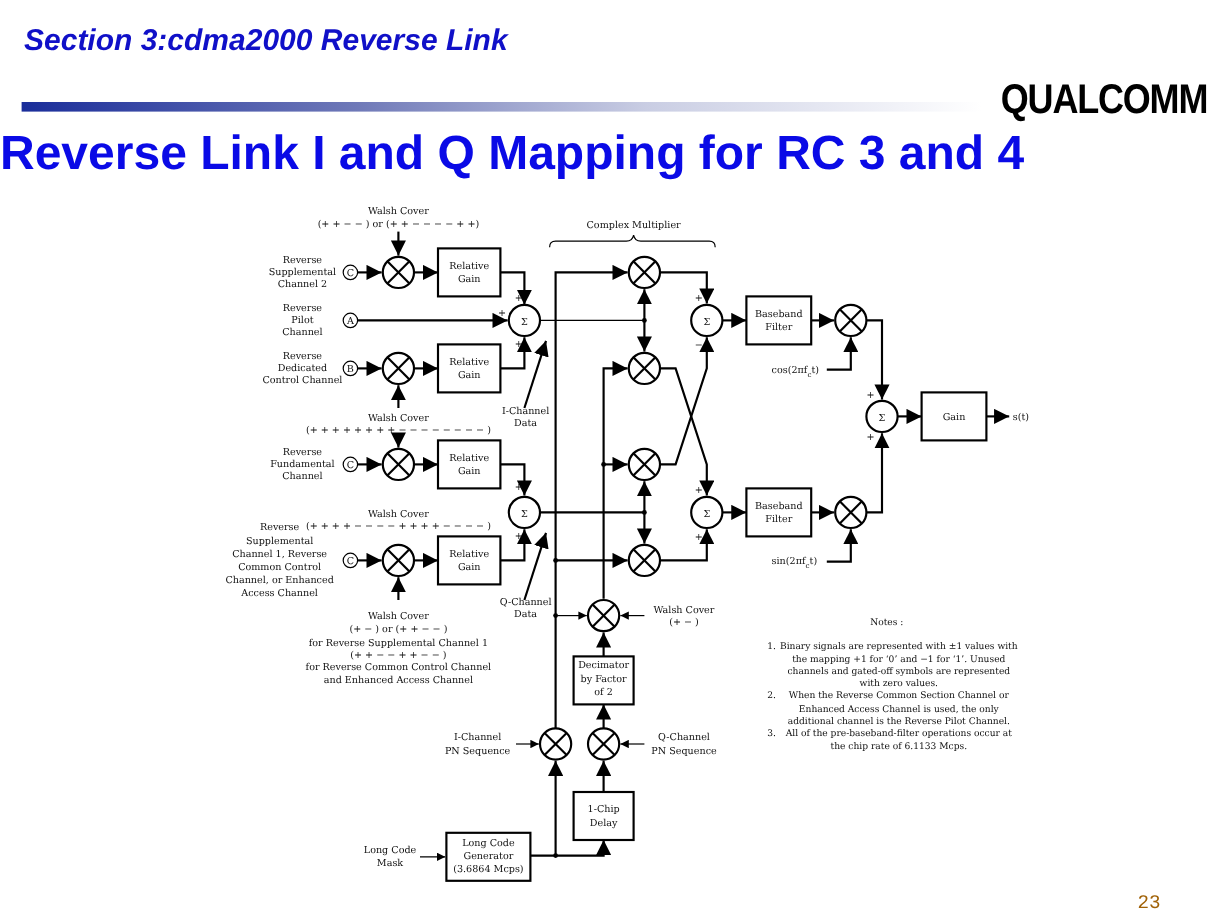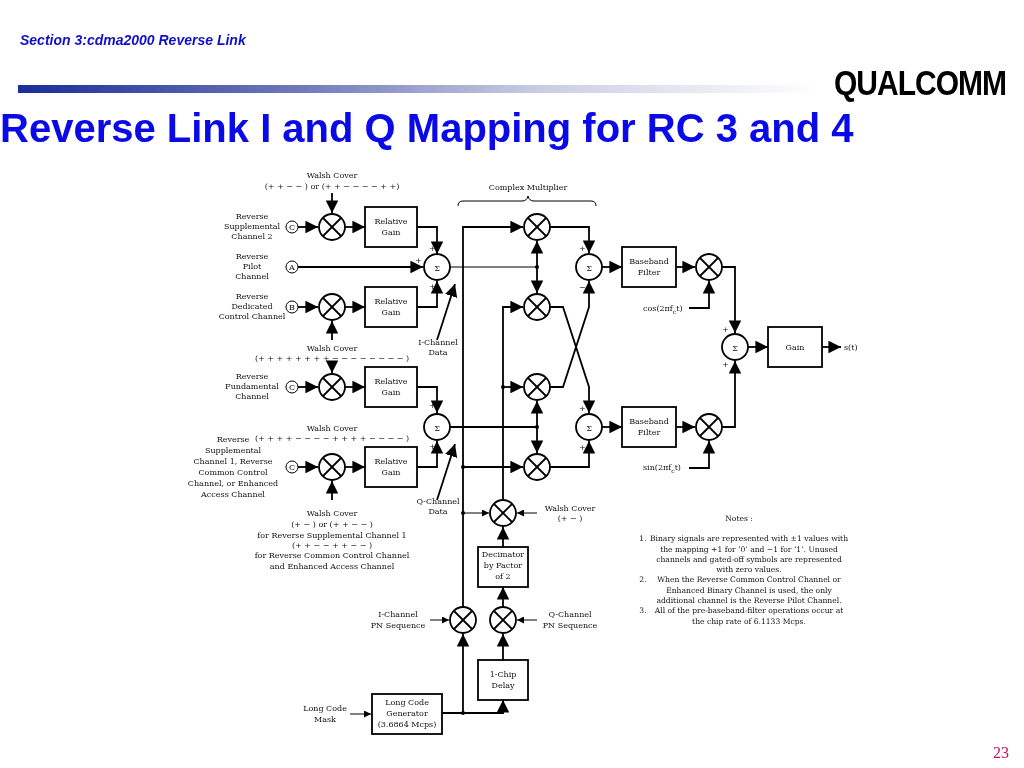--- a/index.html
+++ b/index.html
@@ -1,21 +1,21 @@
 <!DOCTYPE html>
 <html><head>
 <meta charset="utf-8">
 <style>
   html, body { margin: 0; padding: 0; background: #ffffff; }
   body { width: 1024px; height: 768px; position: relative; overflow: hidden; font-family: "Liberation Sans", sans-serif; }
-  .section-title { position: absolute; left: 20px; top: 20px; font-family: "Liberation Sans", sans-serif; font-weight: bold; font-style: italic; font-size: 14px; color: #1010c8; margin-top: 12px; }
+  .section-title { position: absolute; left: 20px; top: 20px; font-family: "Liberation Sans", sans-serif; font-weight: bold; font-style: italic; font-size: 25px; color: #1010c8; }
   .gradient-bar { position: absolute; left: 18px; top: 85px; width: 800px; height: 8px; background: linear-gradient(to right, #1a2d9a 0%, #6f79b8 35%, #c9cde3 65%, #ffffff 100%); }
   .logo { position: absolute; left: 834px; top: 64px; font-family: "Liberation Sans", sans-serif; font-weight: bold; font-size: 30px; letter-spacing: -1px; color: #000; transform: scaleY(1.15); transform-origin: left top; }
   .main-title { position: absolute; left: 0; width: 1024px; top: 106px; text-align: left; font-family: "Liberation Sans", sans-serif; font-weight: bold; font-size: 40px; color: #0a0ae6; }
-  .page-number { position: absolute; left: 993px; top: 744px; font-family: Liberation Serif, serif; font-size: 16px; color: #be185d; }
+  .page-number { position: absolute; left: 948px; top: 744px; font-family: Liberation Mono, monospace; font-size: 16px; color: #a16207; }
   svg.diagram { position: absolute; left: 0; top: 0; }
   svg text { font-family: "DejaVu Serif", serif; font-size: 8px; fill: #111; }
   .wire { stroke: #000; stroke-width: 1.8; fill: none; }
   .thin { stroke: #000; stroke-width: 1; fill: none; }
   .box { stroke: #000; stroke-width: 1.8; fill: #fff; }
   .circ { stroke: #000; stroke-width: 1.8; fill: #fff; }
   .notes { position: absolute; left: 619px; top: 514px; width: 240px; font-family: "DejaVu Serif", serif; font-size: 7.6px; line-height: 10.3px; color: #111; text-align: center; }
   .notes ol { margin: 10px; padding-left: 20px; }
   .notes li { margin: 0; }
 </style>
@@ -364,18 +364,18 @@
   </g>
   <polyline class="wire" points="442,713 503,713 503,700" marker-end="url(#arr)"></polyline>
   <circle cx="463" cy="713" r="2" fill="#000"></circle>
   <line class="wire" x1="463" y1="713" x2="463" y2="634" marker-end="url(#arr)"></line>
 </svg>
 
 <div class="notes">
   <div>Notes :</div>
   <ol>
     <li>Binary signals are represented with ±1 values with the mapping +1 for ‘0’ and −1 for ‘1’. Unused channels and gated-off symbols are represented with zero values.</li>
-    <li>When the Reverse Common Control Channel or Enhanced Binary Channel is used, the only additional channel is the Reverse Pilot Channel.</li>
+    <li>When the Reverse Common Section Channel or Enhanced Access Channel is used, the only additional channel is the Reverse Pilot Channel.</li>
     <li>All of the pre-baseband-filter operations occur at the chip rate of 6.1133 Mcps.</li>
   </ol>
 </div>
 
 <div class="page-number">23</div>
 
 </body></html>

